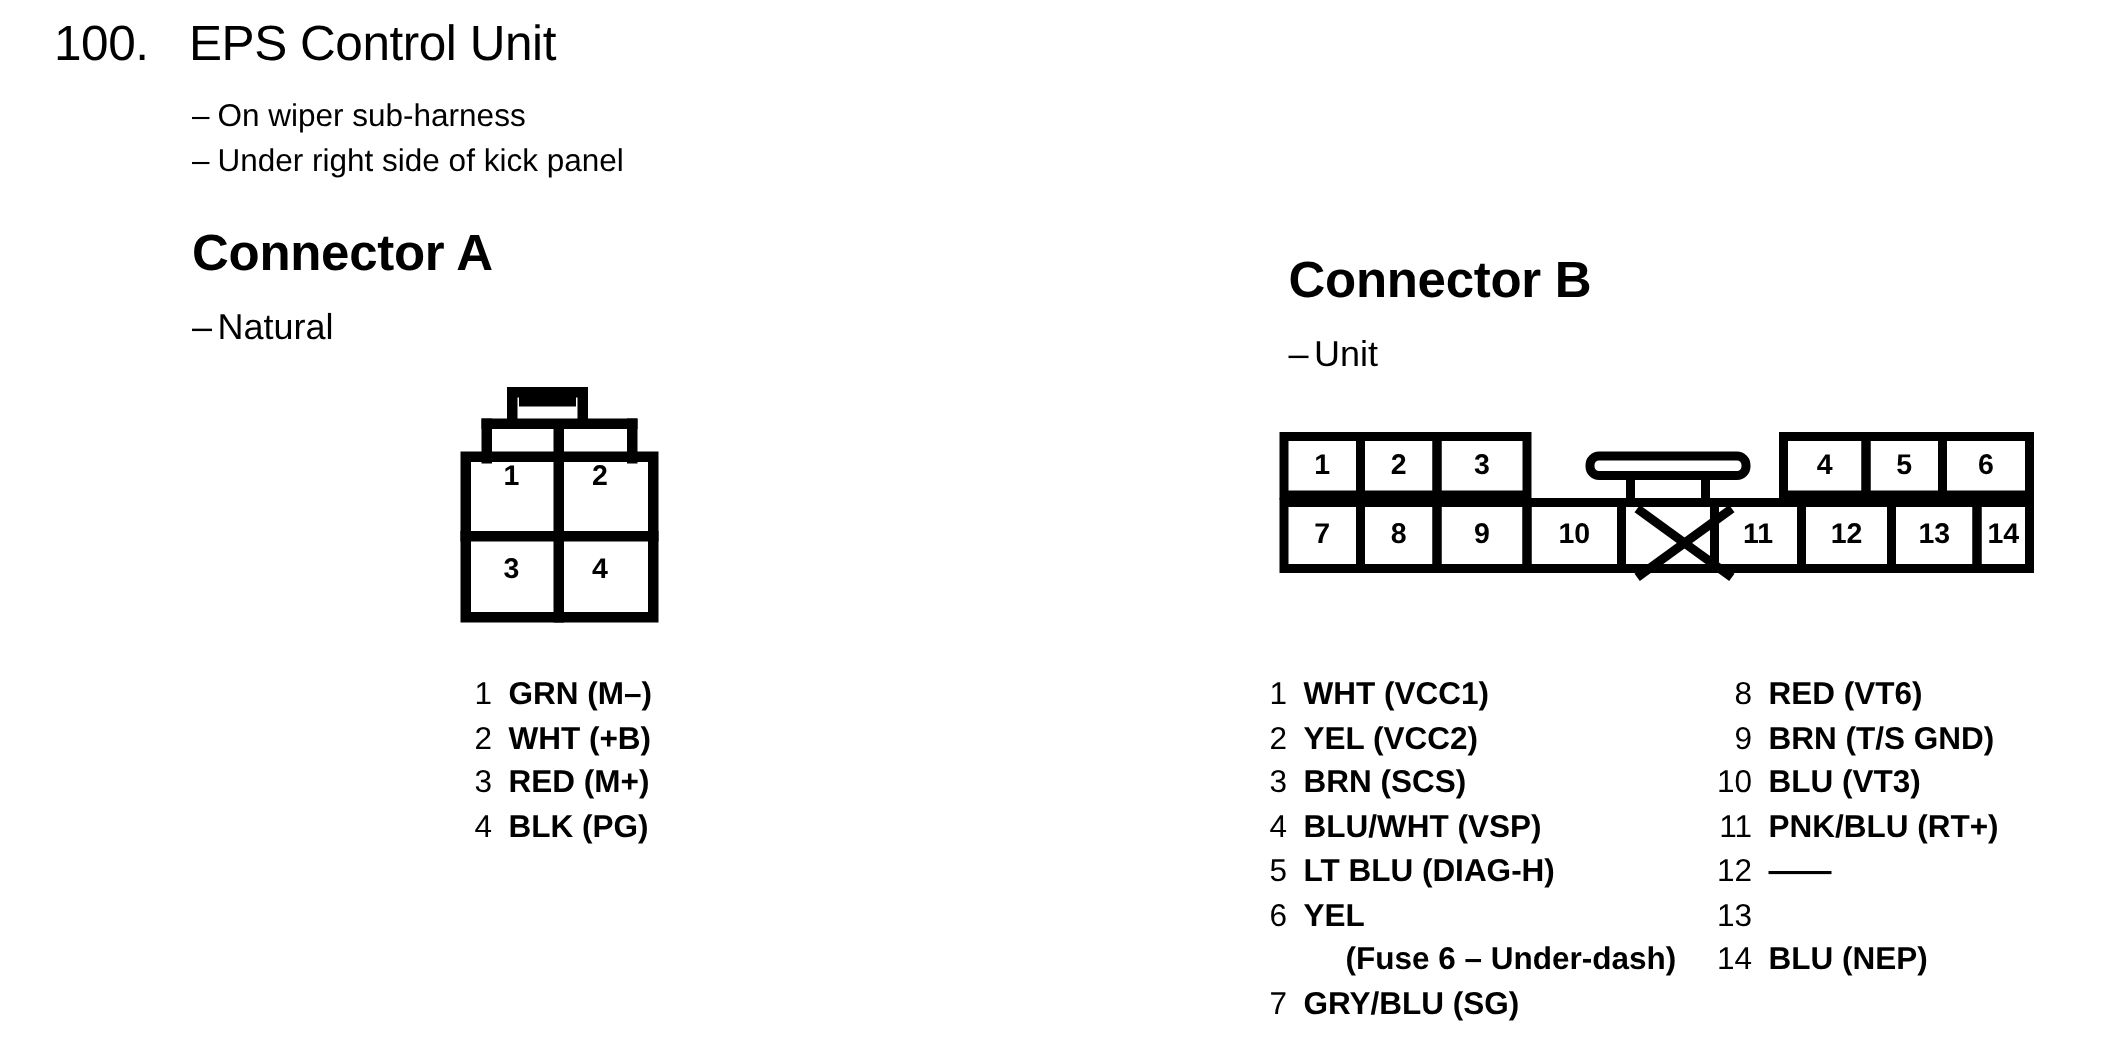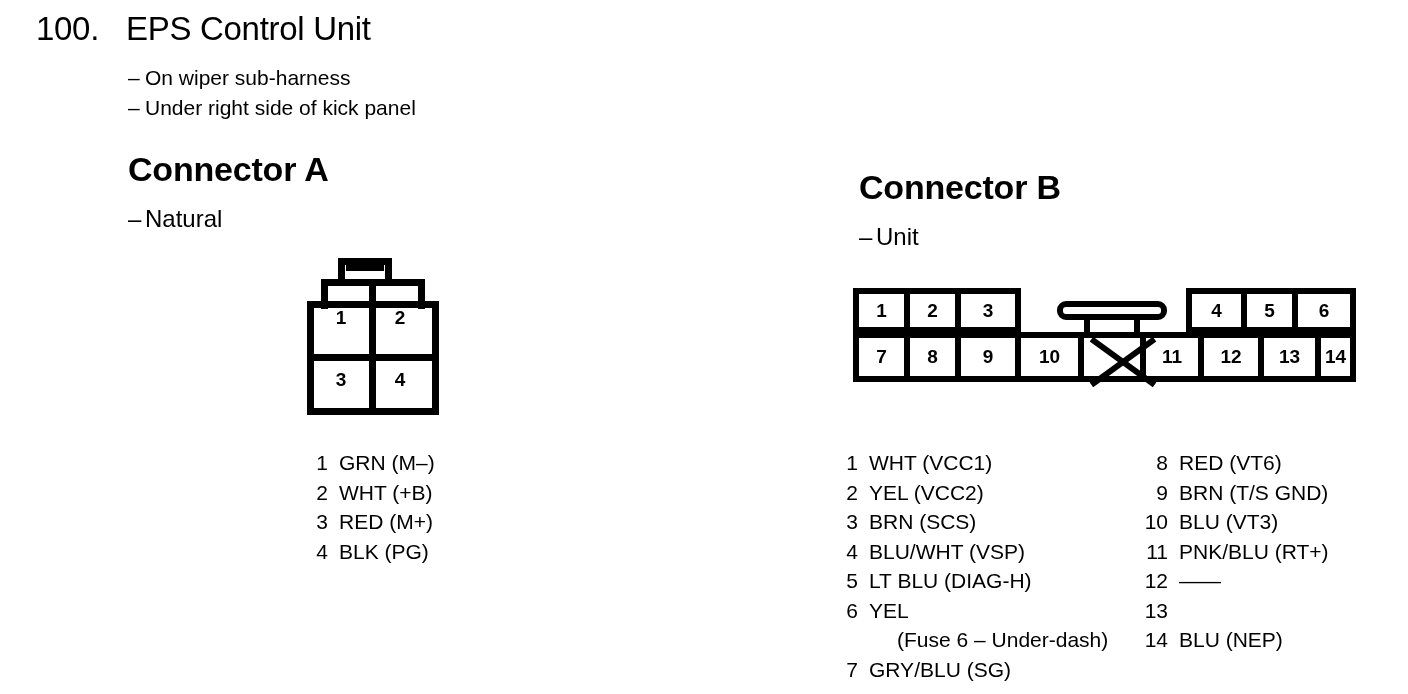--- a/index.html
+++ b/index.html
@@ -225,20 +225,21 @@
     display: flex;
     white-space: nowrap;
   }
   .pin-num {
     width: 28px;
     text-align: right;
     flex: none;
   }
   .pin-desc {
     padding-left: 11px;
+    font-weight: bold;
   }
   .pin-desc.cont {
     padding-left: 39px;
     text-align: center;
   }
 
   #pin-list-a { left: 300px; top: 448px; }
   #pin-list-b-left { left: 830px; top: 448px; }
   #pin-list-b-right { left: 1140px; top: 448px; }
 </style>

